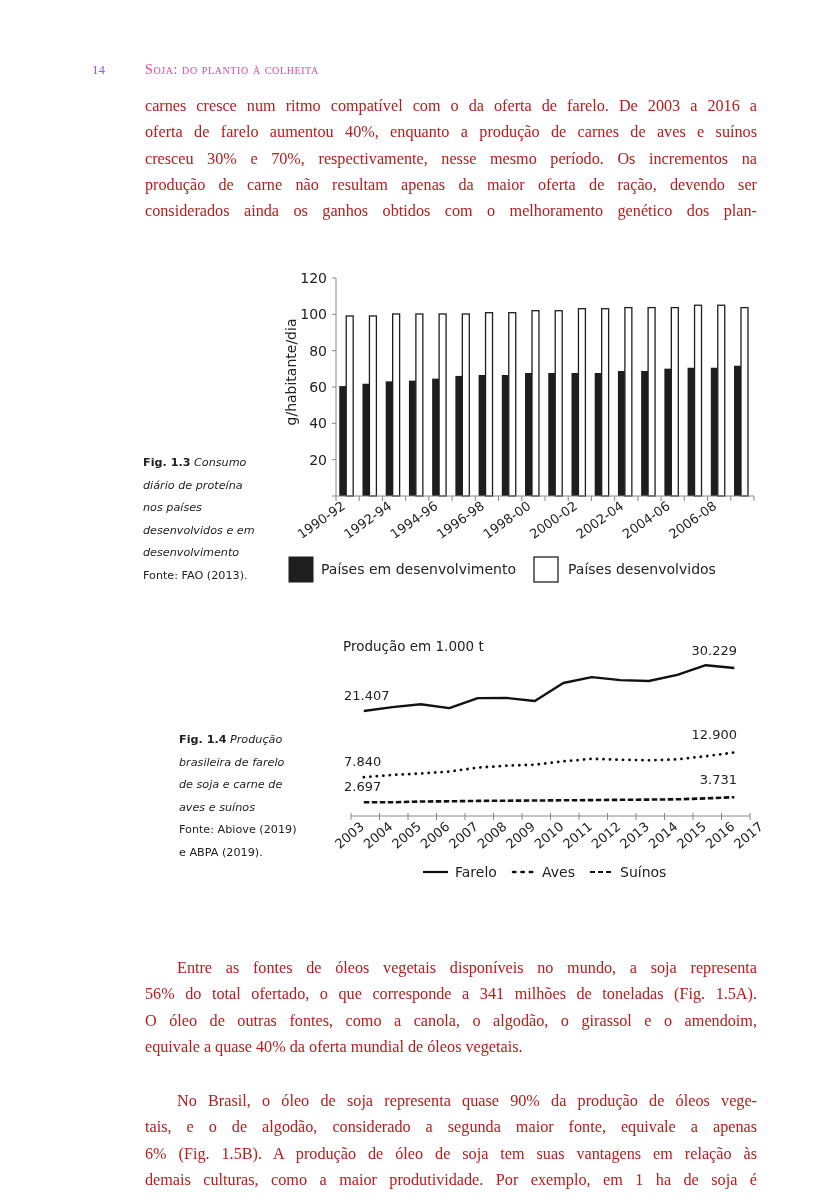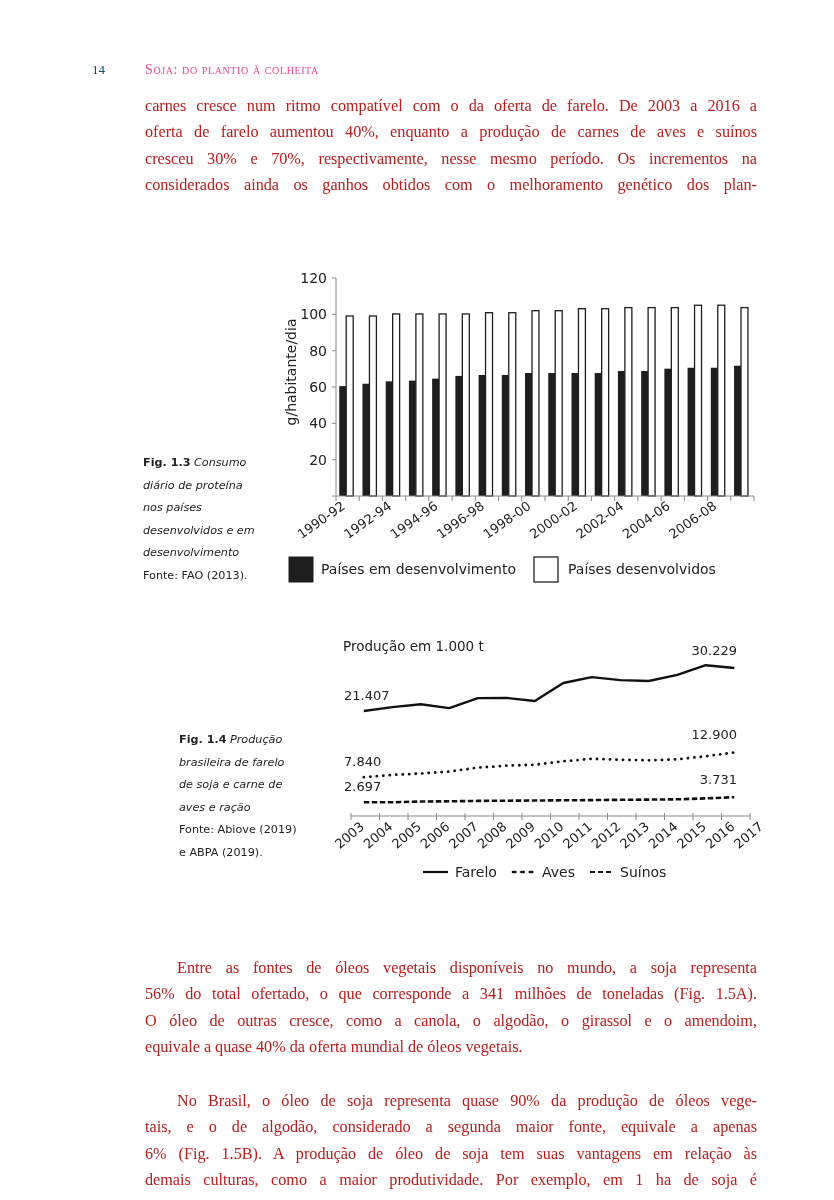--- a/index.html
+++ b/index.html
@@ -1,20 +1,20 @@
 <!DOCTYPE html>
 <html><head>
 <meta charset="utf-8">
 <style>
   * { box-sizing: border-box; margin: 0; padding: 0; }
   html, body { width: 834px; height: 1200px; background: #ffffff; }
   body { position: relative; font-family: "DejaVu Serif", serif; color: #222; overflow: hidden; }
 
   .running-head { position: absolute; top: 62px; left: 92px; height: 20px; display: flex; align-items: baseline; }
-  .page-num { font-family: "Liberation Serif", serif; font-size: 13px; color: #0c4a6e; width: 53px; }
+  .page-num { font-family: "Liberation Serif", serif; font-size: 13px; color: #8b5cf6; width: 53px; }
   .head-title { font-family: "Liberation Serif", serif; font-size: 14px; letter-spacing: 0.6px; font-variant: small-caps; color: #ec4899; }
 
   .para { position: absolute; left: 145px; width: 612px; font-family: "Liberation Serif", serif; font-size: 16.2px; line-height: 26.3px; text-align: justify; color: #b91c1c; }
   .para .line { display: block; text-align-last: justify; white-space: nowrap; }
   .para .line.last { text-align-last: left; }
   .para .indent { padding-left: 32px; margin-top: 28px; }
 
   #para1 { top: 93px; }
   #para2 { top: 927px; }
 
@@ -33,20 +33,21 @@
 
 <div class="running-head">
   <span class="page-num">14</span>
   <span class="head-title">Soja: do plantio à colheita</span>
 </div>
 
 <div class="para" id="para1">
   <span class="line">carnes cresce num ritmo compatível com o da oferta de farelo. De 2003 a 2016 a</span>
   <span class="line">oferta de farelo aumentou 40%, enquanto a produção de carnes de aves e suínos</span>
   <span class="line">cresceu 30% e 70%, respectivamente, nesse mesmo período. Os incrementos na</span>
+  <span class="line">produção de carne não resultam apenas da maior oferta de ração, devendo ser</span>
   <span class="line">considerados ainda os ganhos obtidos com o melhoramento genético dos plan-</span>
 </div>
 
 <div class="caption" id="cap13">
   <span class="line"><span class="fig-num">Fig. 1.3</span> <span class="fig-desc">Consumo</span></span>
   <span class="line fig-desc">diário de proteína</span>
   <span class="line fig-desc">nos países</span>
   <span class="line fig-desc">desenvolvidos e em</span>
   <span class="line fig-desc">desenvolvimento</span>
   <span class="line">Fonte: FAO (2013).</span>
@@ -143,21 +144,21 @@
     <text x="321" y="574" font-size="14" fill="#222" font-family="DejaVu Serif, serif">Países em desenvolvimento</text>
     <rect x="534" y="557" width="24" height="25" fill="#fff" stroke="#222" stroke-width="1.3"></rect>
     <text x="568" y="574" font-size="14" fill="#222" font-family="DejaVu Serif, serif">Países desenvolvidos</text>
   </g>
 </svg>
 
 <div class="caption" id="cap14">
   <span class="line"><span class="fig-num">Fig. 1.4</span> <span class="fig-desc">Produção</span></span>
   <span class="line fig-desc">brasileira de farelo</span>
   <span class="line fig-desc">de soja e carne de</span>
-  <span class="line fig-desc">aves e ração</span>
+  <span class="line fig-desc">aves e suínos</span>
   <span class="line">Fonte: Abiove (2019)</span>
   <span class="line">e ABPA (2019).</span>
 </div>
 
 <svg class="chart-svg" id="line-chart" width="834" height="900">
   <text x="343" y="651" font-size="13.5" fill="#222" font-family="DejaVu Serif, serif">Produção em 1.000 t</text>
   <g id="line-series">
       <polyline points="363.8,711.0 392.3,707.1 420.8,704.2 449.3,708.1 477.8,698.1 506.3,697.9 534.8,701.0 563.3,683.0 591.8,677.1 620.3,680.1 648.8,681.0 677.3,674.9 705.8,665.2 734.3,668.0" stroke="#111" stroke-width="2.4" fill="none" stroke-linejoin="round"></polyline>
       <polyline points="363.8,777.2 392.3,774.9 420.8,773.5 449.3,771.5 477.8,767.6 506.3,765.7 534.8,764.7 563.3,761.3 591.8,758.8 620.3,759.8 648.8,760.3 677.3,759.3 705.8,756.2 734.3,752.5" stroke="#111" stroke-width="2.8" fill="none" stroke-dasharray="0.1,6.4" stroke-linecap="round"></polyline>
       <polyline points="363.8,802.3 392.3,802.3 420.8,801.5 449.3,801.3 477.8,800.9 506.3,800.7 534.8,800.5 563.3,800.3 591.8,800.1 620.3,799.8 648.8,799.6 677.3,799.3 705.8,798.4 734.3,797.2" stroke="#111" stroke-width="2.6" fill="none" stroke-dasharray="5.5,2.5"></polyline>
@@ -209,19 +210,19 @@
     <line x1="513" y1="872" x2="536" y2="872" stroke="#111" stroke-width="2.6" stroke-dasharray="2.4,6" stroke-linecap="round"></line>
     <text x="542" y="877" font-size="14" fill="#222" font-family="DejaVu Serif, serif">Aves</text>
     <line x1="590" y1="872" x2="614" y2="872" stroke="#111" stroke-width="2.2" stroke-dasharray="5,3"></line>
     <text x="620" y="877" font-size="14" fill="#222" font-family="DejaVu Serif, serif">Suínos</text>
   </g>
 </svg>
 
 <div class="para" id="para2">
   <span class="line indent">Entre as fontes de óleos vegetais disponíveis no mundo, a soja representa</span>
   <span class="line">56% do total ofertado, o que corresponde a 341 milhões de toneladas (Fig. 1.5A).</span>
-  <span class="line">O óleo de outras cresce, como a canola, o algodão, o girassol e o amendoim,</span>
+  <span class="line">O óleo de outras fontes, como a canola, o algodão, o girassol e o amendoim,</span>
   <span class="line last">equivale a quase 40% da oferta mundial de óleos vegetais.</span>
   <span class="line indent">No Brasil, o óleo de soja representa quase 90% da produção de óleos vege-</span>
   <span class="line">tais, e o de algodão, considerado a segunda maior fonte, equivale a apenas</span>
   <span class="line">6% (Fig. 1.5B). A produção de óleo de soja tem suas vantagens em relação às</span>
   <span class="line">demais culturas, como a maior produtividade. Por exemplo, em 1 ha de soja é</span>
 </div>
 
 </body></html>

